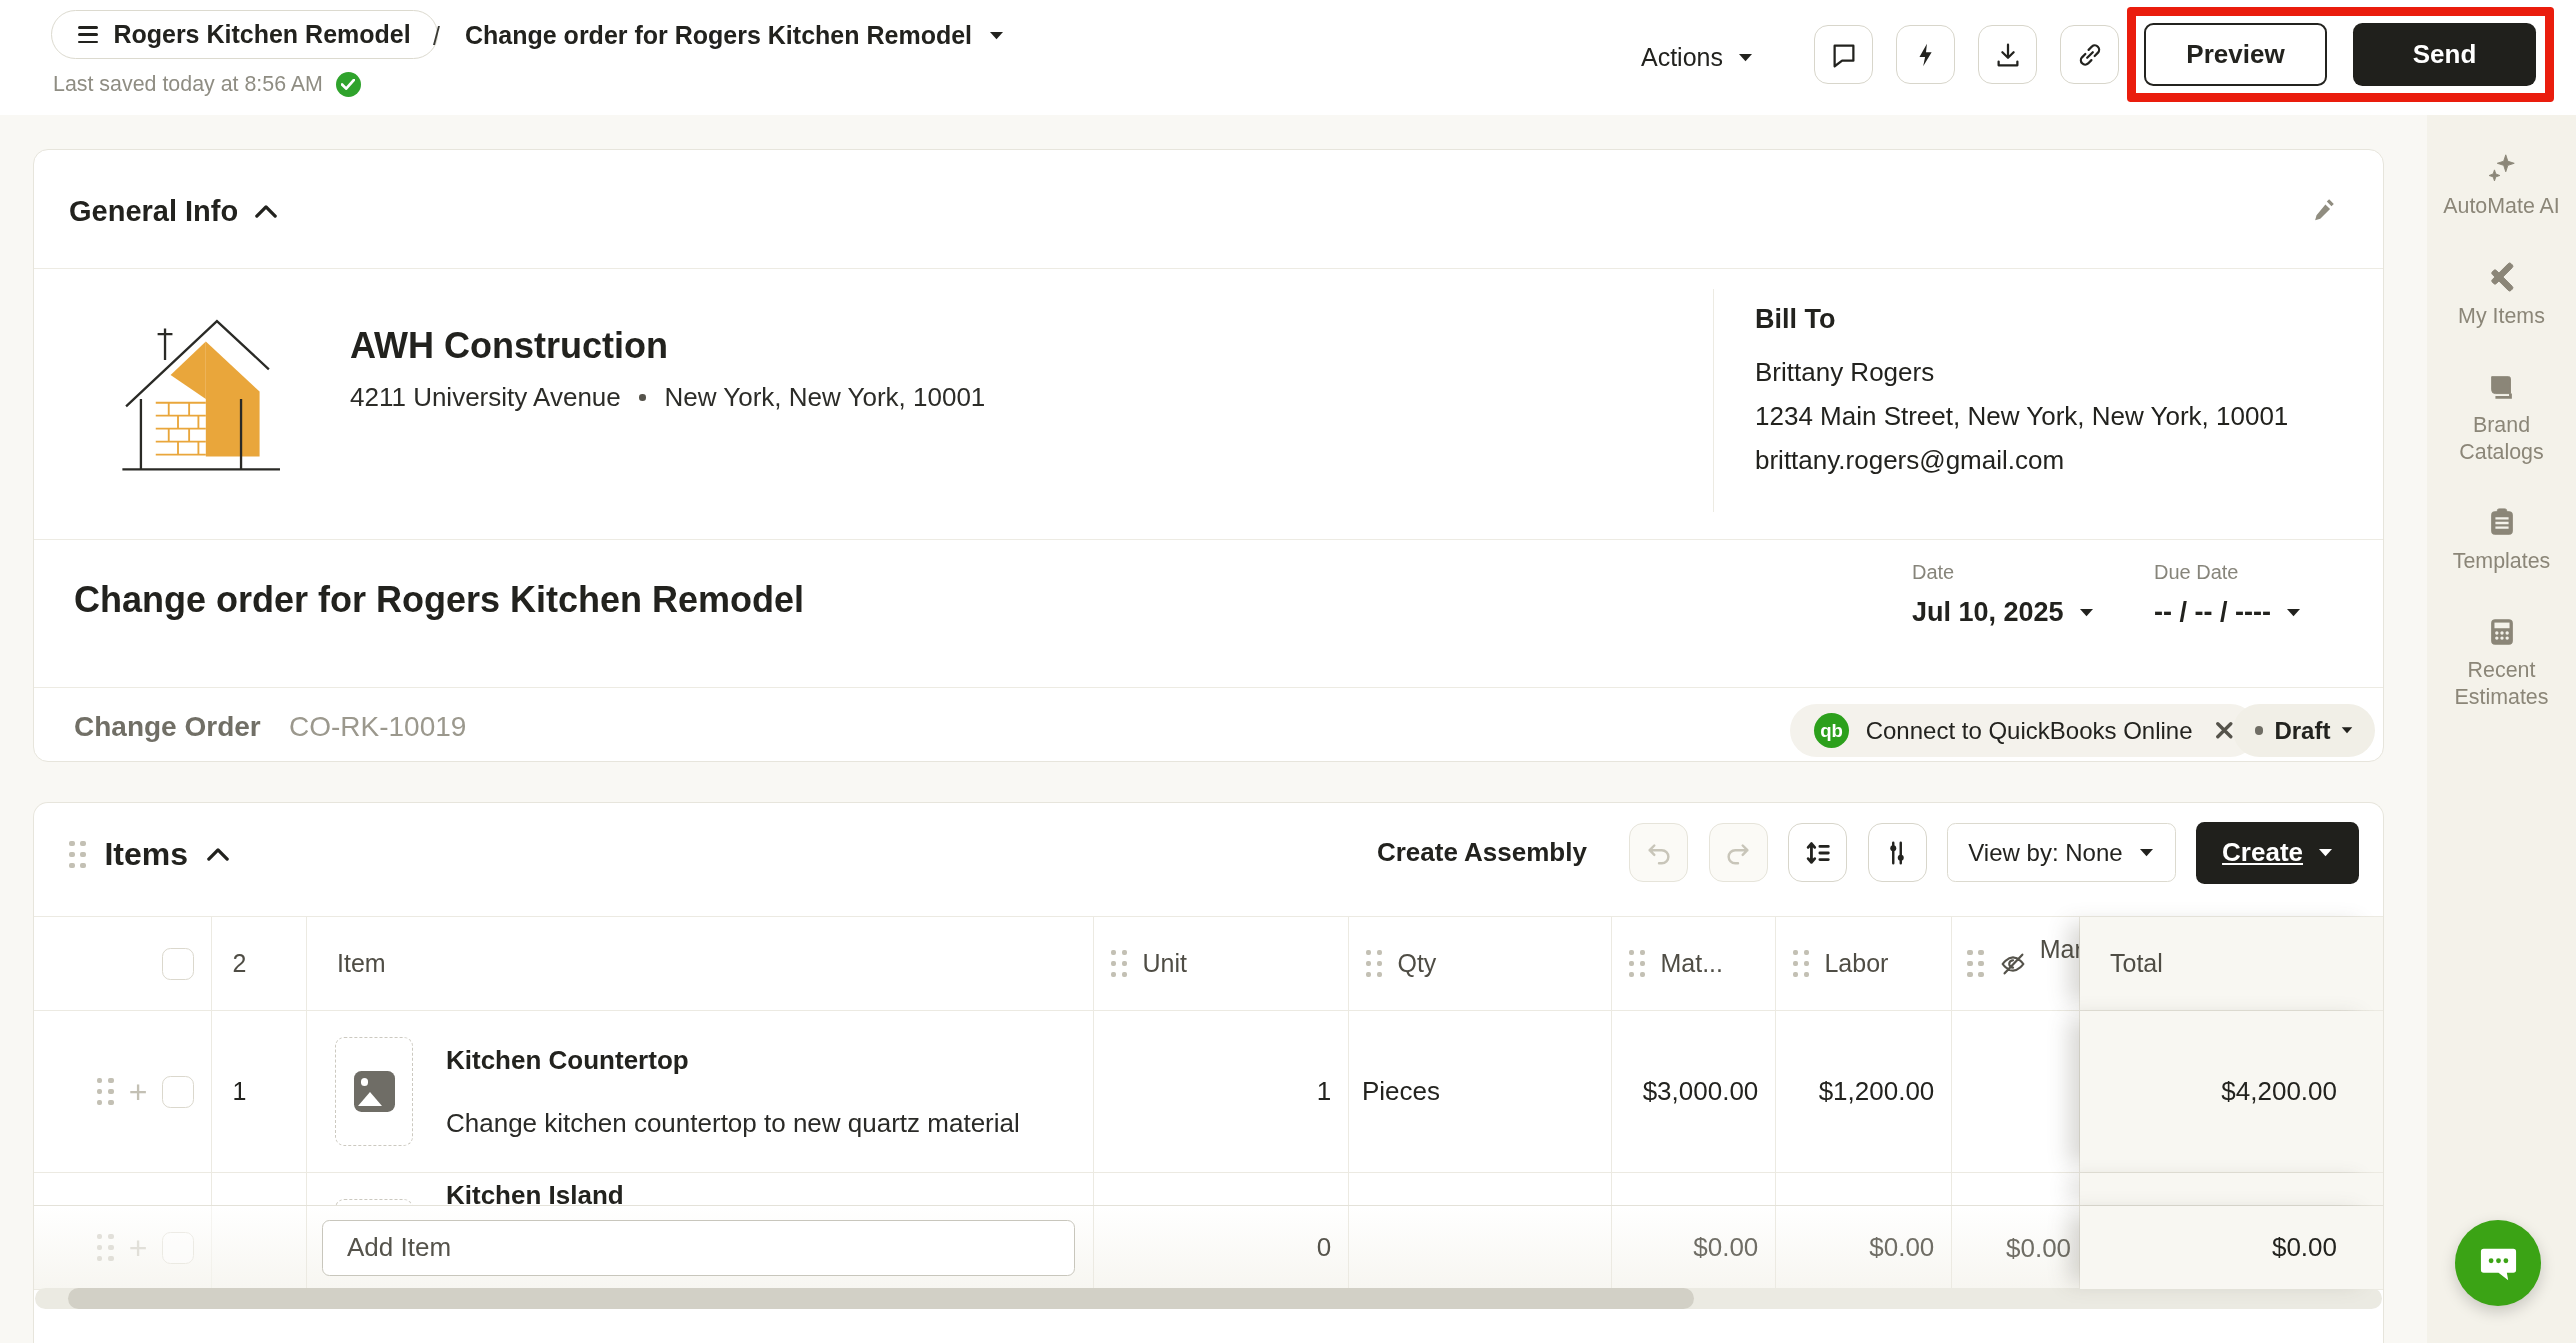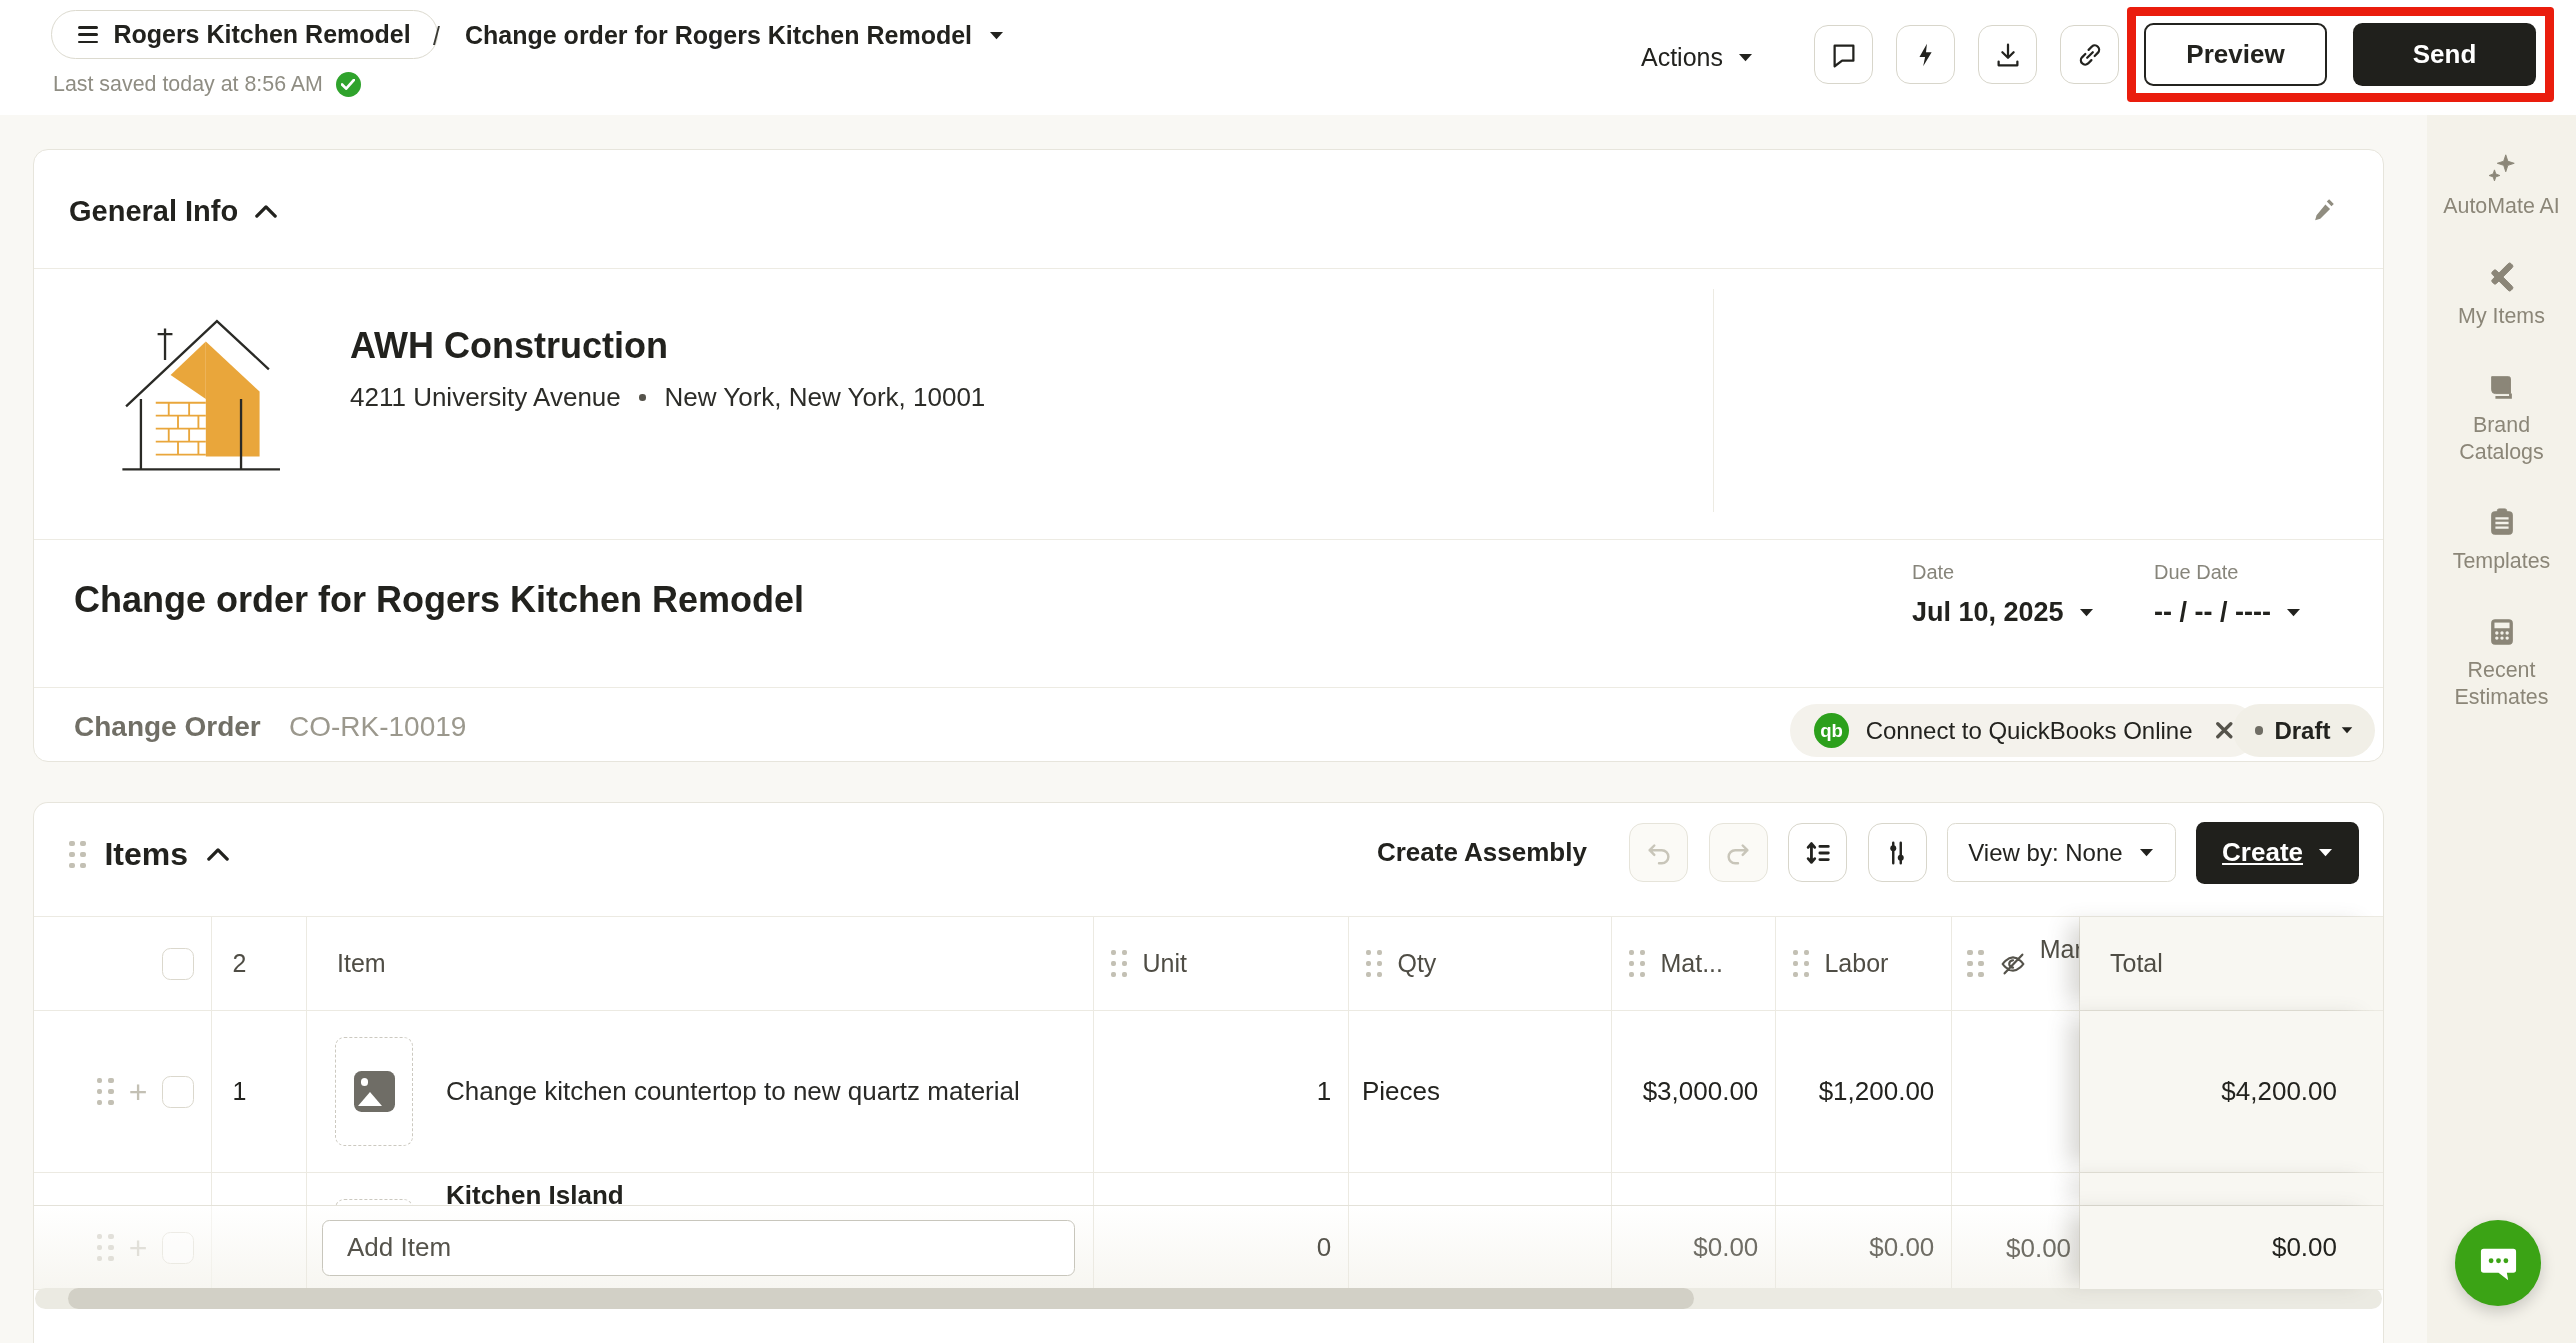--- a/index.html
+++ b/index.html
@@ -259,20 +259,26 @@
         </svg>
         <div class="co-name">AWH Construction</div>
         <div class="co-addr">
           <span>4211 University Avenue</span>
           <span class="dot-sep"></span>
           <span>New York, New York, 10001</span>
         </div>
 
         <div class="vline"></div>
 
+        <div class="billto">
+          <div class="bt-label">Bill To</div>
+          <div class="bt-line">Brittany Rogers</div>
+          <div class="bt-line">1234 Main Street, New York, New York, 10001</div>
+          <div class="bt-line">brittany.rogers@gmail.com</div>
+        </div>
 
         <div class="hline gi-div2"></div>
 
         <div class="doc-big-title">Change order for Rogers Kitchen Remodel</div>
 
         <div class="date-block date-a">
           <div class="dlabel">Date</div>
           <div class="dval">
             <span>Jul 10, 2025</span>
             <svg class="car" viewBox="0 0 16 10">
@@ -457,20 +463,21 @@
               <span class="plus">+</span>
               <span class="chkbox"></span>
             </div>
             <div class="cell c-idx" style="color:#23231f">1</div>
             <div class="cell">
               <span class="itemcell">
                 <span class="ph-box">
                     <span class="img-ico"></span>
                   </span>
                 <span class="item-texts">
+                  <span class="nm" style="display:block">Kitchen Countertop</span>
                   <span class="ds" style="display:block">Change kitchen countertop to new quartz material</span>
                 </span>
               </span>
             </div>
             <div class="cell c-right money">1</div>
             <div class="cell money" style="padding-left:13px">Pieces</div>
             <div class="cell c-right money">$3,000.00</div>
             <div class="cell c-right money">$1,200.00</div>
             <div class="cell"></div>
             <div class="cell c-total money last">$4,200.00</div>

